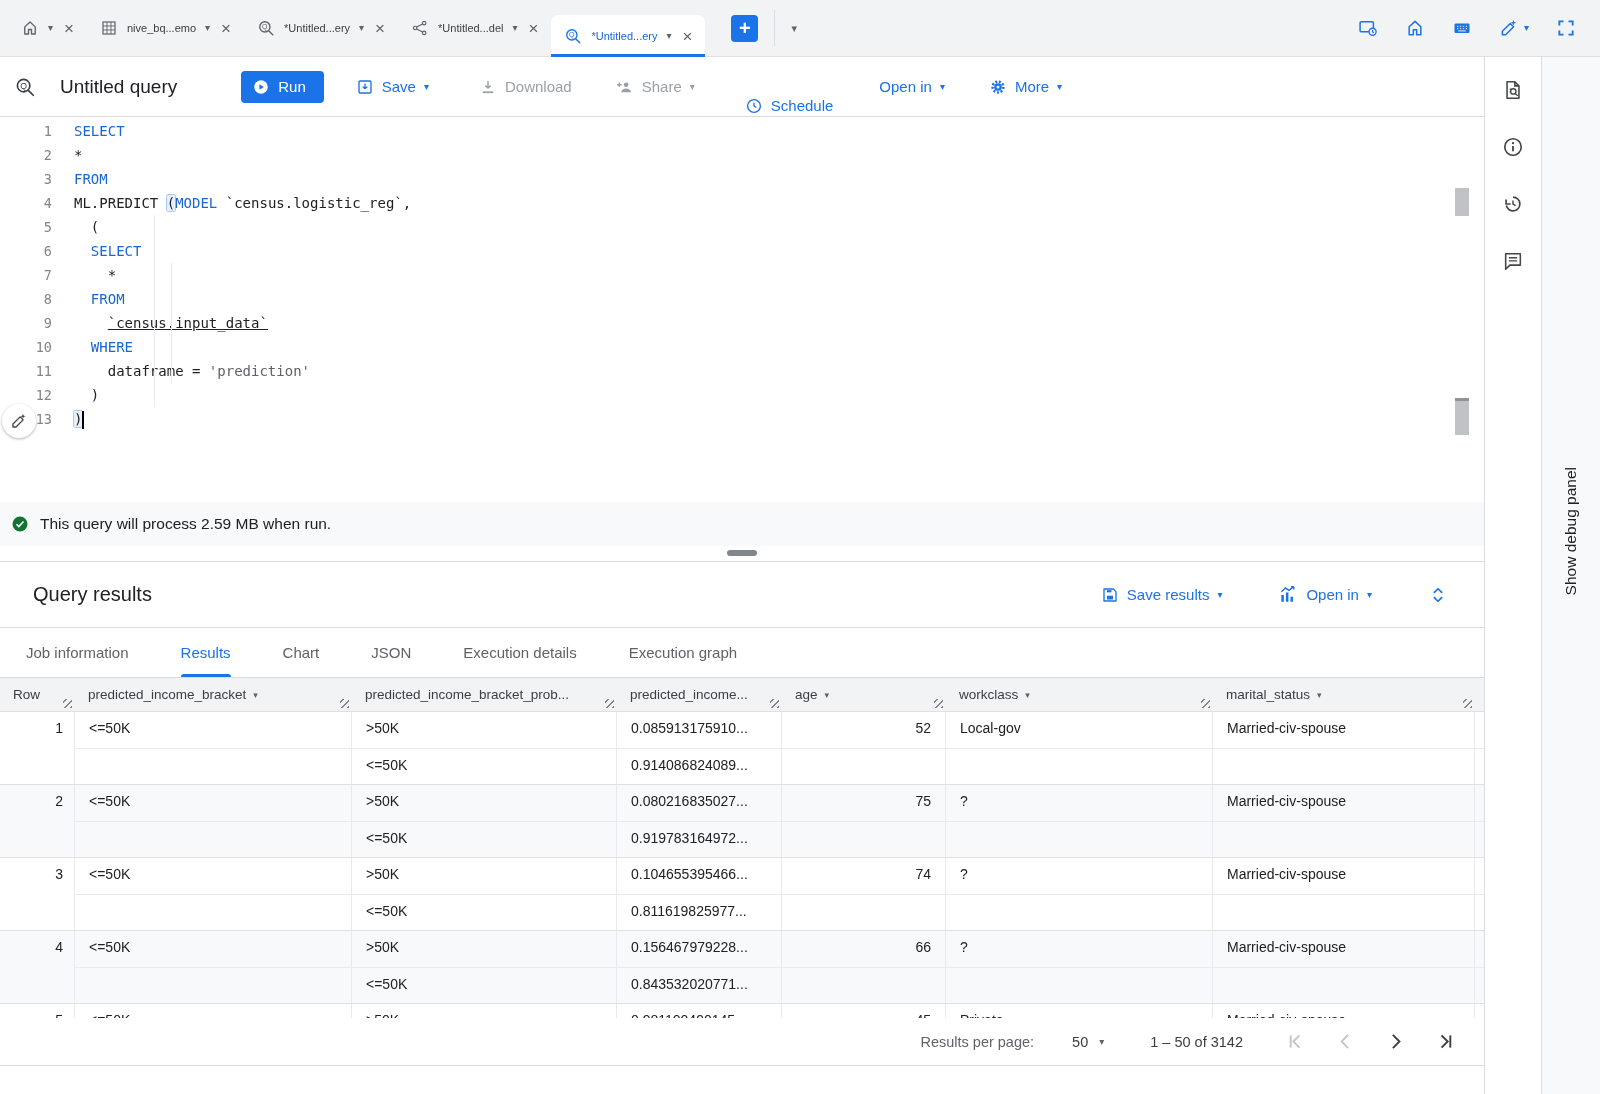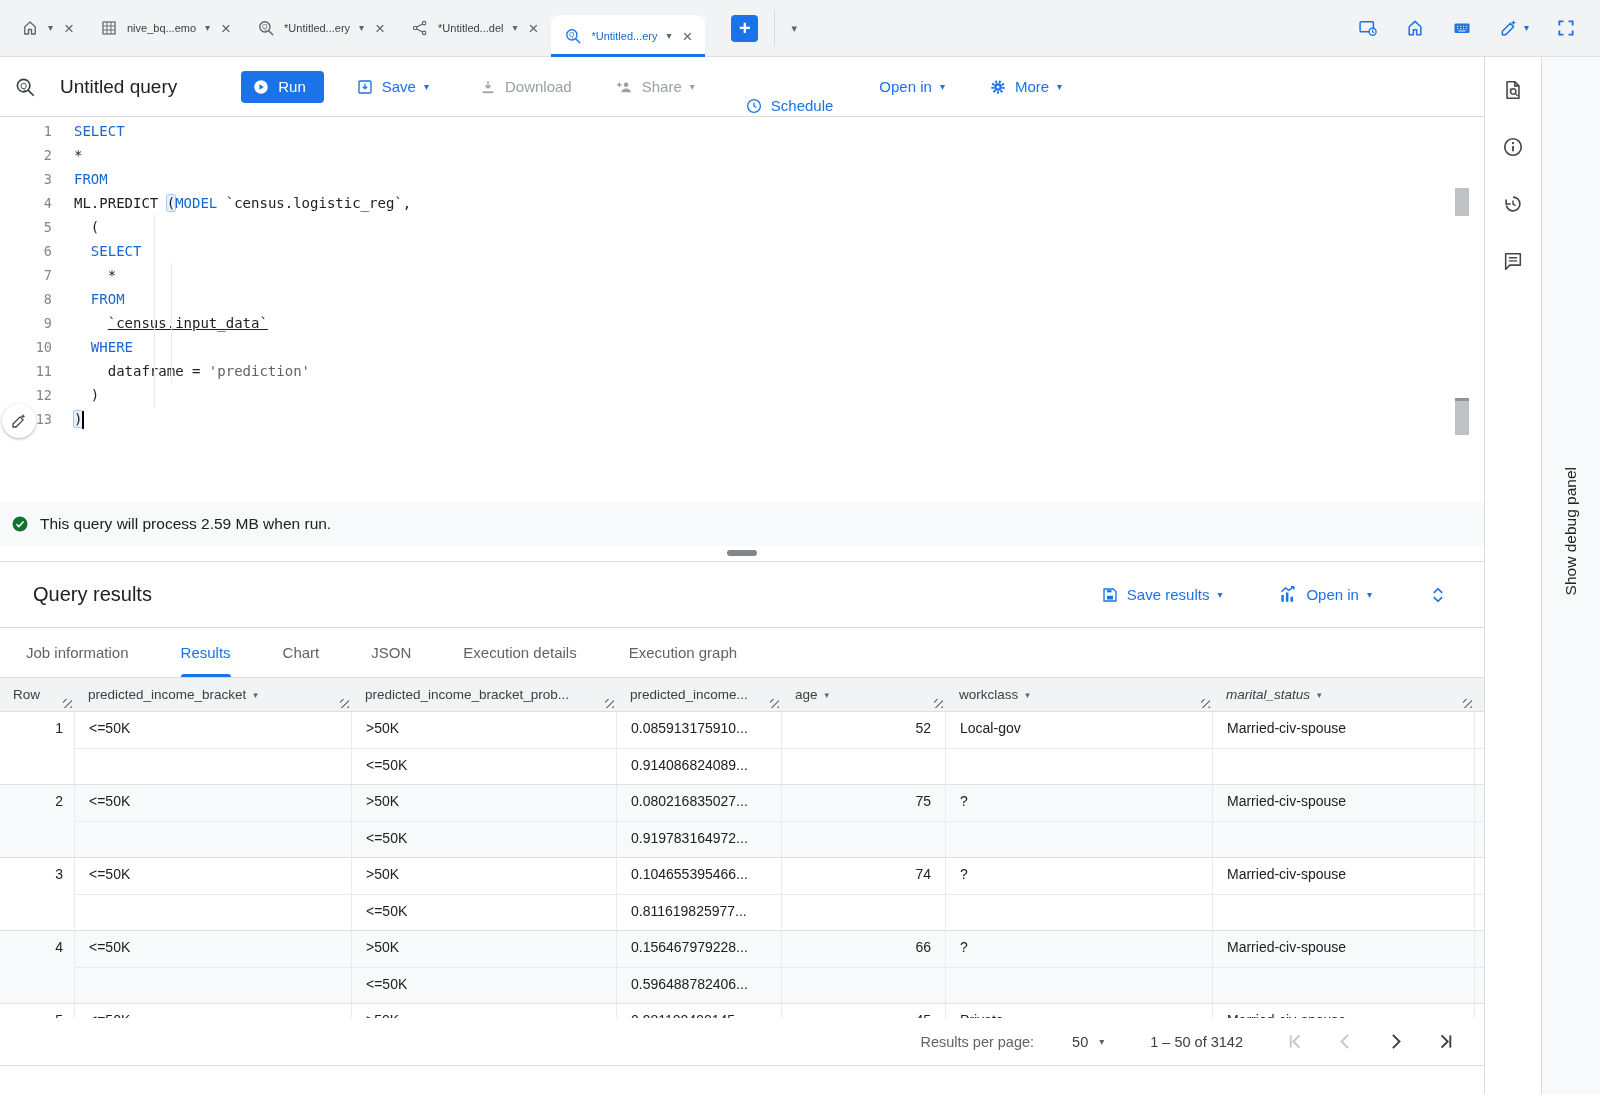--- a/index.html
+++ b/index.html
@@ -458,21 +458,21 @@
           <div class="th" style="width: 164px;">
             <span class="th-label">age</span>
             <span class="sortcaret">▾</span>
             <span class="rhandle"></span>
           </div>
           <div class="th" style="width: 267px;">
             <span class="th-label">workclass</span>
             <span class="sortcaret">▾</span>
             <span class="rhandle"></span>
           </div>
-          <div class="th" style="width: 262px; font-style: italic;">
+          <div class="th" style="width: 262px;">
             <span class="th-label">marital_status</span>
             <span class="sortcaret">▾</span>
             <span class="rhandle"></span>
           </div>
         </div>
       <div class="tbody">
           <div class="tgroup">
             <div class="rowcell">1</div>
             <div class="gright">
               <div class="subrow">
@@ -542,21 +542,21 @@
                 <div class="cell" style="width: 277px;">&lt;=50K</div>
                 <div class="cell" style="width: 265px;">&gt;50K</div>
                 <div class="cell" style="width: 165px;">0.156467979228...</div>
                 <div class="cell num" style="width: 164px;">66</div>
                 <div class="cell" style="width: 267px;">?</div>
                 <div class="cell" style="width: 262px;">Married-civ-spouse</div>
               </div>
               <div class="subrow subsep">
                 <div class="cell" style="width: 277px;"></div>
                 <div class="cell" style="width: 265px;">&lt;=50K</div>
-                <div class="cell" style="width: 165px;">0.596488782406...</div>
+                <div class="cell" style="width: 165px;">0.843532020771...</div>
                 <div class="cell num" style="width: 164px;"></div>
                 <div class="cell" style="width: 267px;"></div>
                 <div class="cell" style="width: 262px;"></div>
               </div>
             </div>
           </div>
           <div class="tgroup">
             <div class="rowcell">5</div>
             <div class="gright">
               <div class="subrow">

